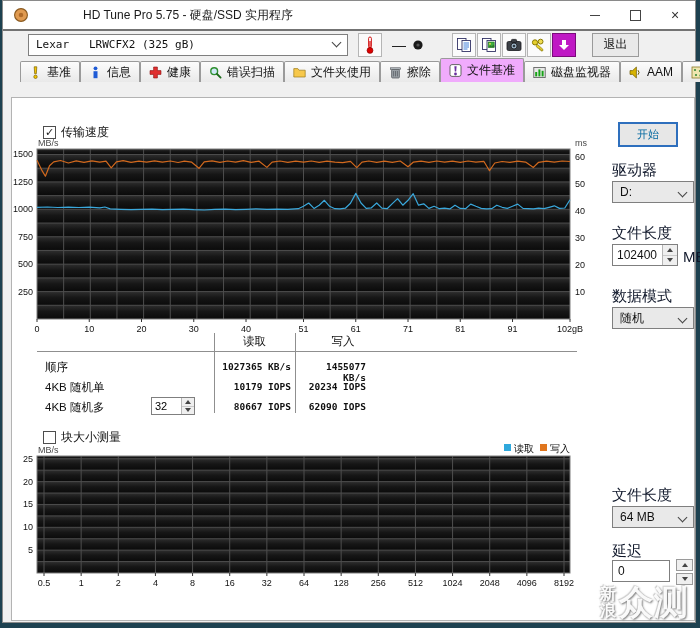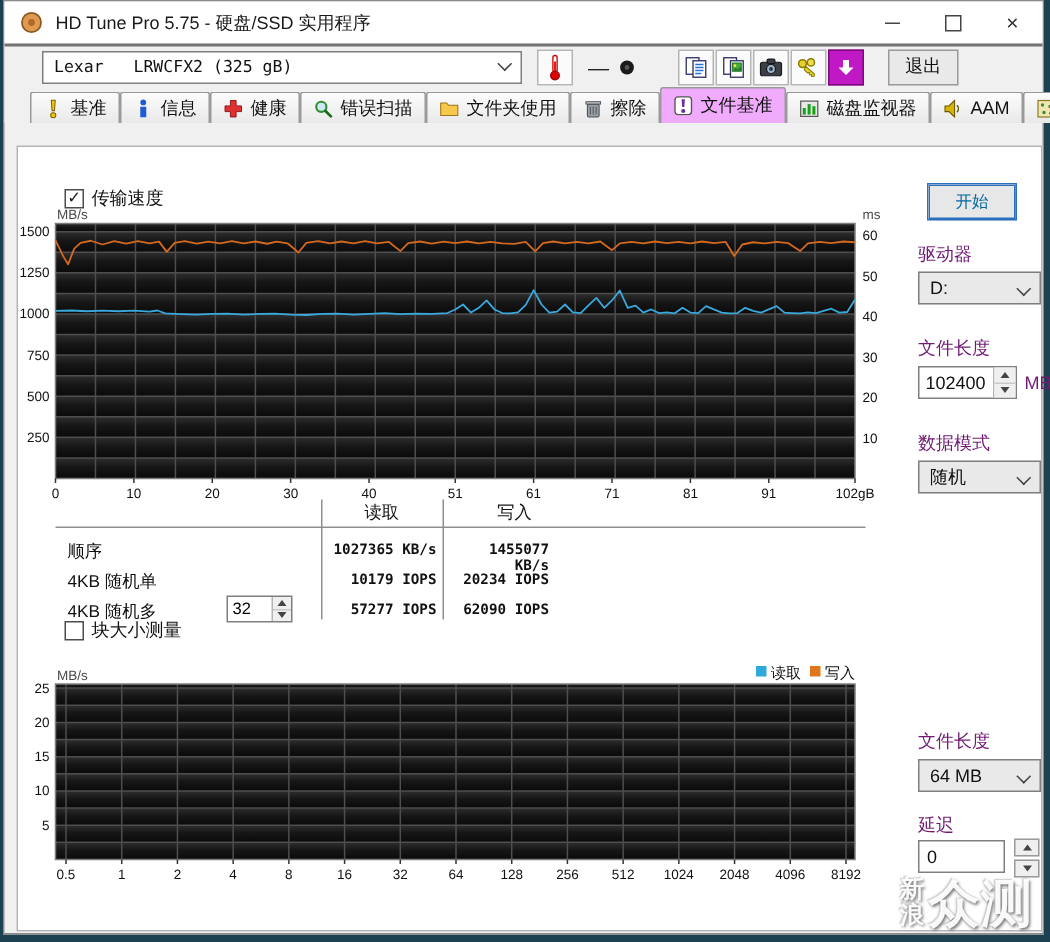--- a/index.html
+++ b/index.html
@@ -1,21 +1,21 @@
 <!DOCTYPE html>
 <html><head>
 <meta charset="utf-8">
 <style>
   html,body{margin:0;padding:0;width:700px;height:628px;overflow:hidden;
     font-family:"Liberation Sans","DejaVu Sans",sans-serif;}
   .desktop{position:relative;width:700px;height:628px;background:#1d4150;}
   .window{position:absolute;left:2px;top:0;width:694px;height:623px;background:#f0f0f0;
     border:1px solid #8a8a8a;box-sizing:border-box;}
   
-  .titlebar{height:28px;background:#ffffff;display:flex;align-items:center;padding-left:10px;}
+  .titlebar{height:28px;background:#ffffff;display:flex;align-items:center;padding-left:10px;gap:46px;}
   .app-icon{width:16px;height:16px;display:inline-flex;margin-right:8px;}
   .title{font-size:12px;color:#1a1a1a;flex:1;}
   .win-controls{display:flex;height:100%;}
   .win-btn{width:40px;height:100%;display:flex;align-items:center;justify-content:center;}
   .glyph-min{width:10px;height:1px;background:#444;display:block;}
   .glyph-max{width:9px;height:9px;border:1px solid #444;display:block;}
   .glyph-close{font-size:14px;color:#333;line-height:1;}
   
   .menubar{height:19px;background:#fdfdfd;display:flex;align-items:center;padding-left:8px;gap:2px;}
   .menu-item{font-size:12px;color:#111;padding:2px 9px;}
@@ -45,21 +45,21 @@
   .page{position:absolute;left:8px;top:96px;width:684px;height:524px;background:#ffffff;
     border:1px solid #b3b3b3;box-sizing:border-box;}
   .checkline{position:absolute;display:flex;align-items:center;gap:5px;}
   .cb{width:13px;height:13px;border:1px solid #4d4d4d;background:#fff;display:inline-flex;
     align-items:center;justify-content:center;box-sizing:border-box;}
   .cb .mark{display:none;font-size:11px;color:#1a1a1a;line-height:1;margin-top:-1px;}
   .cb.checked .mark{display:block;}
   .cb-label{font-size:12px;color:#111;}
   .start{position:absolute;left:606px;top:24px;width:60px;height:25px;font-size:11px;color:#0369a1;
     background:#e7e7e7;border:1px solid #2e6fbd;box-shadow:inset 0 0 0 1px #2e6fbd;}
-  .plabel{position:absolute;font-size:12px;color:#701a75;}
+  .plabel{position:absolute;font-size:15px;color:#0f172a;}
   svg.chart{position:absolute;}
   svg .tick{font-family:"Liberation Sans","DejaVu Sans",sans-serif;font-size:9px;fill:#111;}
   svg .unit{font-family:"Liberation Sans","DejaVu Sans",sans-serif;font-size:9px;fill:#4a4a4a;}
   svg .legend{font-family:"Liberation Sans","DejaVu Sans",sans-serif;font-size:10px;fill:#111;}
   
   .spininput{position:absolute;display:flex;border:1px solid #7f7f7f;background:#fff;height:22px;box-sizing:border-box;}
   .spininput .sval{flex:1;font-size:12px;color:#111;display:flex;align-items:center;padding:0 4px;}
   .spincol{width:14px;display:flex;flex-direction:column;border-left:1px solid #b5b5b5;}
   .spinbtn{flex:1;display:flex;align-items:center;justify-content:center;background:#efefef;}
   .spinbtn+.spinbtn{border-top:1px solid #c9c9c9;}
@@ -443,27 +443,27 @@
                 <span class="sval">32</span>
                 <span class="spincol">
                   <span class="spinbtn">
                     <i class="tri-up"></i>
                   </span>
                   <span class="spinbtn">
                     <i class="tri-down"></i>
                   </span>
                 </span>
               </div>
-              <span class="vread">57277 IOPS</span>
+              <span class="vread">80667 IOPS</span>
               <span class="vwrite">62090 IOPS</span>
             </div>
           </div>
       </div>
 
-      <div class="checkline" style="left:31px;top:314px">
+      <div class="checkline" style="left:31px;top:331px">
         <span class="cb" id="cb-blocksize"></span>
         <span class="cb-label">块大小测量</span>
       </div>
 
       <svg class="chart" id="chart-blocksize" style="left:0;top:343px" width="592" height="150">
           <defs>
             <linearGradient id="chart-blocksize-band" x1="0" y1="0" x2="0" y2="1">
               <stop offset="0%" stop-color="#2e2e2e"></stop>
               <stop offset="45%" stop-color="#161616"></stop>
               <stop offset="100%" stop-color="#0a0a0a"></stop>

